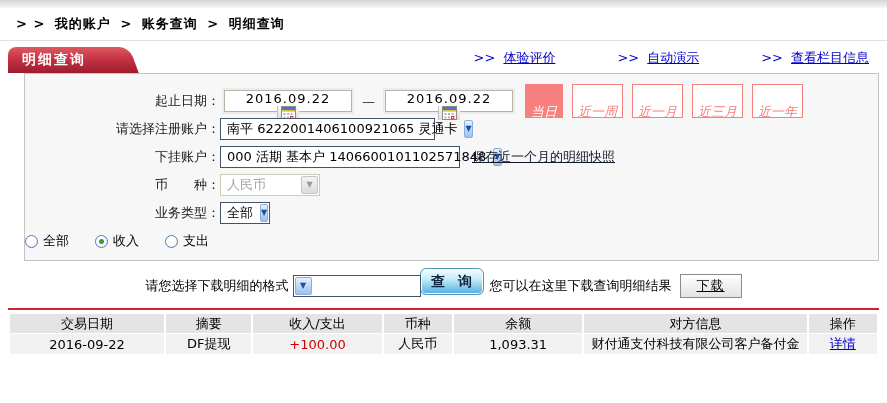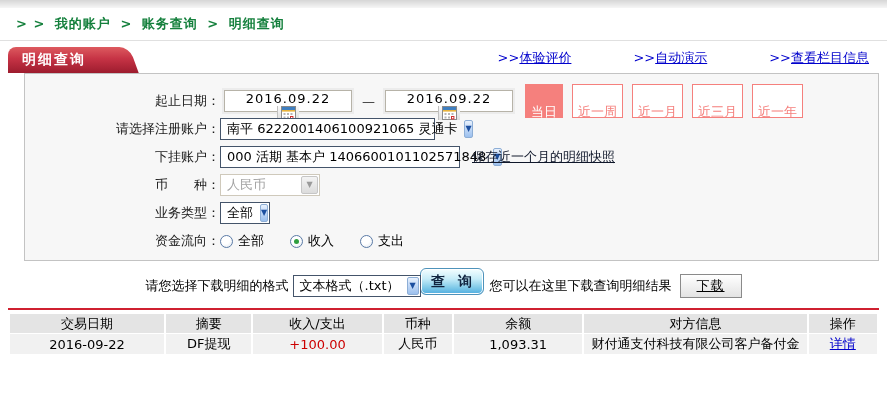--- a/index.html
+++ b/index.html
@@ -3,57 +3,57 @@
 <meta charset="utf-8">
 <style>
   * { margin:0; padding:0; box-sizing:border-box; }
   html,body { width:887px; height:403px; background:#fff; overflow:hidden;
     font-family:"DejaVu Sans", sans-serif; font-size:13px; color:#000; }
 
   
   .top-strip { height:8px; background:linear-gradient(180deg,#d6d6d6,#f6f6f6); }
 
   
-  .breadcrumb { padding:7px 0 5px 16px; color:#15803d; font-weight:bold; letter-spacing:1px; }
+  .breadcrumb { padding:7px 0 5px 16px; color:#000000; font-weight:bold; letter-spacing:1px; }
   .breadcrumb span { margin-right:4px; }
   .crumb-rule { border:none; border-top:1px solid #e0e0e0; margin:2px 0 0 0; }
 
   
   .tab-row { display:flex; align-items:flex-end; height:32px; padding:0 8px 0 8px; }
   .tab { position:relative; height:26px; width:112px; }
   .tab::before { content:""; position:absolute; left:0; top:0; width:100%; height:100%;
     background:linear-gradient(180deg,#dd5a5f 0%, #c63345 45%, #9d1c2e 100%);
     border-radius:8px 6px 0 0; }
   .tab::after { content:""; position:absolute; right:-14px; top:0; width:30px; height:100%;
     background:linear-gradient(180deg,#dd5a5f 0%, #c63345 45%, #9d1c2e 100%);
     transform:skewX(20deg); border-radius:0 10px 0 0; }
   .tab .tab-label { position:relative; z-index:2; display:block; color:#fff; font-weight:bold;
     font-size:14px; line-height:25px; padding-left:14px; letter-spacing:2px; }
   .header-links { margin-left:auto; display:flex; gap:62px; padding:4px 10px 6px 0; }
   .header-links .hlink { color:#0000cc; text-decoration:none; cursor:pointer; white-space:nowrap; }
   .header-links .hlink .pfx { text-decoration:none; }
-  .header-links .hlink .lbl { text-decoration:underline; }
+  .header-links .hlink .lbl { text-decoration:underline;margin-left:8px; }
 
   
   .panel { margin:0 8px 0 24px; height:188px; border:1px solid #c3c3c3; background:#f7f7f7; padding-top:13px; }
   .frow { display:flex; align-items:center; height:28px; }
   .flabel { width:195px; text-align:right; color:#1a1a1a; flex:0 0 195px; }
 
   
   .datefield { display:flex; align-items:center; width:128px; height:22px; background:#fff;
     border:1px solid #b7b3a8; box-shadow:0 0 0 2px #ececec; margin:0 4px;flex-direction:column; }
   .datefield .dval { flex:1; text-align:center; letter-spacing:1px; }
   .cal-btn { width:22px; height:20px; background:linear-gradient(180deg,#fafafa,#dedede);
     border-left:1px solid #c0c0c0; display:flex; align-items:center; justify-content:center; cursor:pointer; }
   .dash { margin:0 6px; color:#333; }
 
   
   .qbtns { display:flex; gap:9px; margin-left:8px; }
   .qbtn { min-width:44px; height:24px; line-height:22px; text-align:center; padding:16px 5px;
-    background:#fff; border:1px solid #f5807d; color:#f5807d; cursor:pointer; }
+    background:#fff; border:1px solid #f5807d; color:#f5807d; cursor:pointer;font-style:italic; }
   .qbtn.active { background:#f5807d; color:#fff; border-color:#f5807d; min-width:38px; }
 
   
   .xp-select { display:flex; align-items:center; height:22px; background:#fff;
     border:1px solid #44546a; cursor:pointer; }
   .xp-select .sval { padding:0 6px; white-space:nowrap; flex:1; }
   .xp-select .sarrow { width:17px; height:18px; margin:1px; border-radius:2px;
     background:linear-gradient(180deg,#e8f1fd 0%,#c4daf7 45%,#9cc0ee 100%);
     border:1px solid #8daed6; color:#1c4fa0; font-size:8px; line-height:16px; text-align:center; }
   .xp-select.disabled { border-color:#cfc9bb; background:#fff; color:#a3a3a3; cursor:default; }
@@ -201,21 +201,20 @@
 
   <div class="frow">
     <span class="flabel">业务类型：</span>
     <div class="xp-select sel-biz">
       <span class="sval">全部</span>
       <span class="sarrow">▼</span>
     </div>
   </div>
 
   <div class="frow">
-    <span class="flabel">资金流向：</span>
     <div class="radio-group">
       <span class="radio-opt">
         <span class="radio-circle"></span>
         <span>全部</span>
       </span>
       <span class="radio-opt">
         <span class="radio-circle checked"></span>
         <span>收入</span>
       </span>
       <span class="radio-opt">
@@ -226,21 +225,20 @@
   </div>
 
   <div class="query-wrap">
     <button class="query-btn">查 询</button>
   </div>
 </div>
 
 <div class="dl-row">
   <span>请您选择下载明细的格式</span>
   <div class="xp-select sel-format">
-    <span class="sval">文本格式（.txt）</span>
     <span class="sarrow">▼</span>
   </div>
   <span class="dl-hint">您可以在这里下载查询明细结果</span>
   <button class="dl-btn">下载</button>
 </div>
 
 <hr class="red-rule">
 
 <table class="results">
   <thead>

